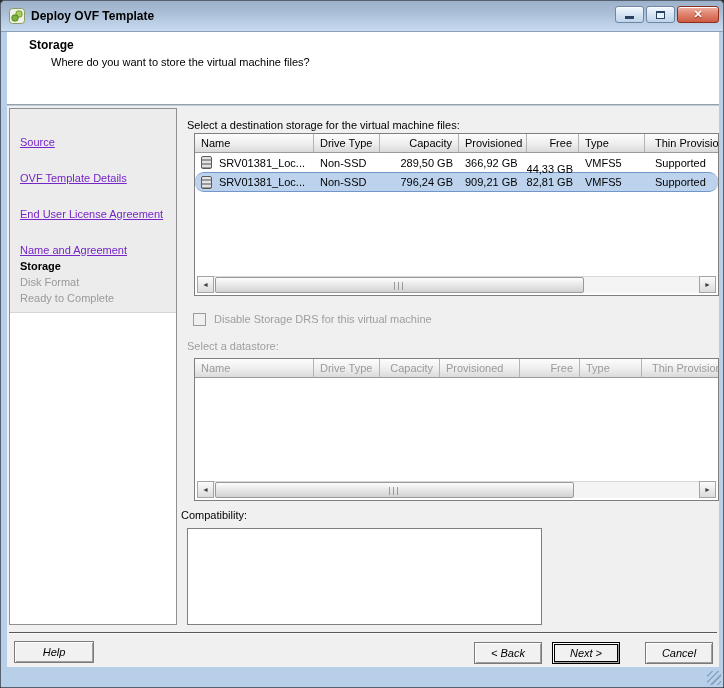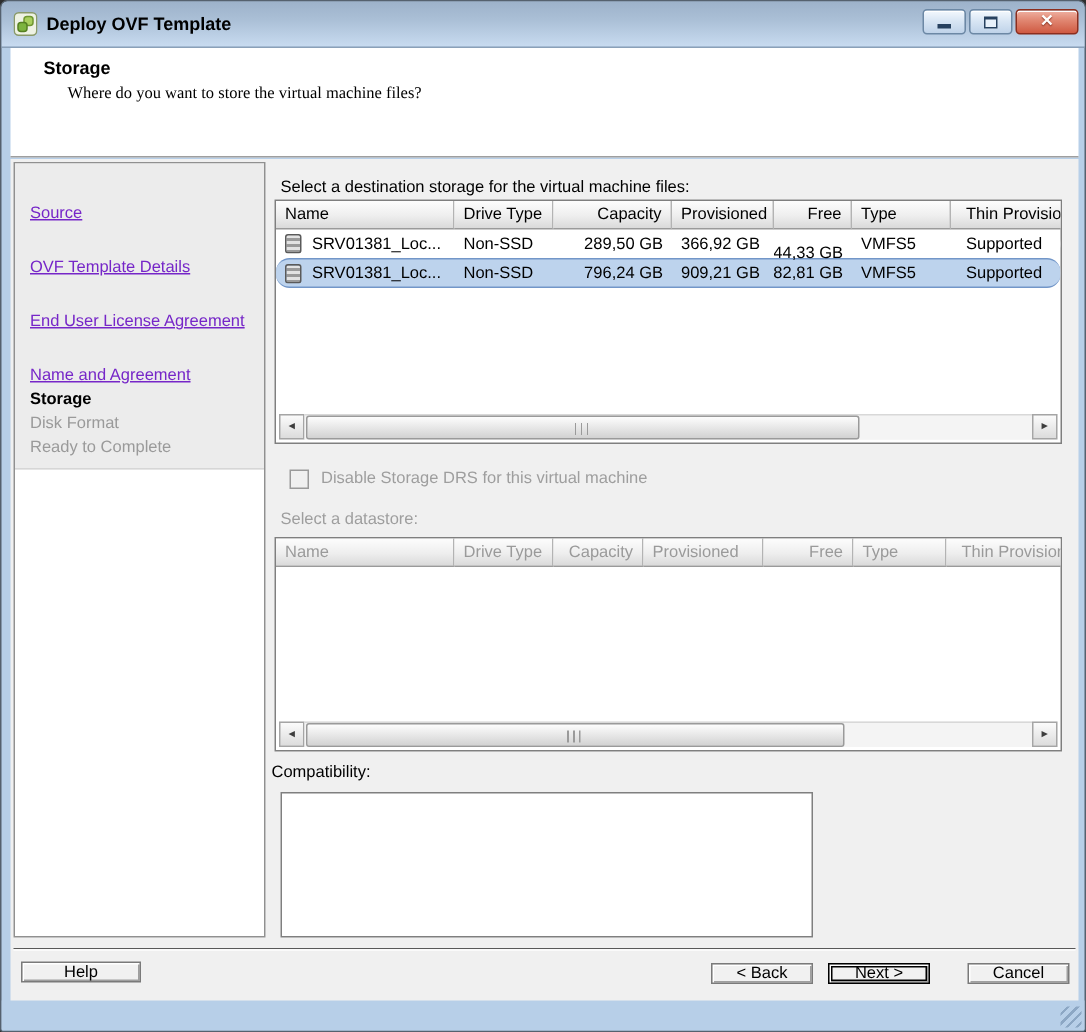--- a/index.html
+++ b/index.html
@@ -32,37 +32,37 @@
   }
   .glyph-min{width:9px;height:3px;background:#27415f;margin-top:6px;}
   .glyph-max{width:9px;height:8px;border:1px solid #27415f;border-top:2px solid #27415f;background:#e8f1fa;}
   .glyph-x{color:#fff;font-weight:bold;font-size:11px;line-height:11px;text-shadow:0 1px 1px #7e2413;}
   
   .headband{
     position:absolute;left:6px;top:31px;width:712px;height:73px;background:#fff;
     border-bottom:1px solid #9e9e9e;
   }
   .page-title{position:absolute;left:22px;top:6px;font-weight:bold;font-size:12px;}
-  .page-subtitle{position:absolute;left:38px;top:24px;font-family:Liberation Serif, serif;}
+  .page-subtitle{position:absolute;left:44px;top:24px;}
   
   .content-bg{position:absolute;left:6px;top:105px;width:712px;height:562px;background:#f0f0f0;}
   .sidebar{
     position:absolute;left:8px;top:107px;width:168px;height:517px;
     background:#fff;border:1px solid #909090;
   }
   .steps{background:#ececec;border-bottom:1px solid #d6d6d6;padding:5px 0 6px 0;}
   .step{padding:1px 10px;line-height:14px;white-space:nowrap;}
   .step.visited{color:#7626c8;text-decoration:underline;cursor:pointer;margin-top:20px;}
   .step.current{color:#000;font-weight:bold;}
   .step.future{color:#9a9a9a;}
   .main-label{position:absolute;color:#000;}
   .main-label.dis{color:#9e9e9e;}
   
   .tbl{
-    position:absolute;left:182px;width:525px;background:#fff;
+    position:absolute;left:193px;width:525px;background:#fff;
     border:1px solid #7f7f7f;overflow:hidden;
   }
   .t1{top:132px;height:163px;}
   .t2{top:357px;height:143px;}
   .thead{display:flex;height:19px;}
   .th{
     flex:0 0 auto;display:flex;align-items:center;padding:0 6px;
     background:linear-gradient(180deg,#fdfdfd 0%,#eeeeee 55%,#dadada 100%);
     border-right:1px solid #b3b3b3;border-bottom:1px solid #9a9a9a;
     white-space:nowrap;overflow:hidden;
@@ -106,24 +106,24 @@
   .chk-label{position:absolute;left:213px;top:312px;color:#9e9e9e;}
   
   .compat-box{
     position:absolute;left:186px;top:527px;width:355px;height:97px;
     background:#fff;border:1px solid #7f7f7f;
   }
   
   .divider{position:absolute;left:8px;top:631px;width:708px;height:2px;
     background:linear-gradient(180deg,#585858 0,#585858 1px,#fafafa 1px,#fafafa 2px);}
   .btn{
-    position:absolute;height:14px;font-family:"Liberation Sans",sans-serif;font-size:11px;
+    position:absolute;height:22px;font-family:"Liberation Sans",sans-serif;font-size:11px;
     background:#f1f1f1;border:1px solid #7a7a7a;
     box-shadow:inset 1px 1px 0 #ffffff,inset -1px -1px 0 #9f9f9f;
-    color:#000;padding:0;
+    color:#000;padding:0;font-style:italic;
   }
   .btn-help{left:13px;top:640px;width:80px;}
   .btn-back{left:473px;top:641px;width:68px;}
   .btn-next{left:551px;top:641px;width:68px;border:1px solid #000;outline:1px solid #000;outline-offset:-3px;}
   .btn-cancel{left:644px;top:641px;width:68px;}
   .bottom-strip{position:absolute;left:0;top:666px;width:724px;height:22px;background:#b7cfe8;}
   .resize-grip{
     position:absolute;right:4px;bottom:4px;width:14px;height:14px;
     background:repeating-linear-gradient(135deg,transparent 0 3px,#8ca7c4 3px 4.5px);
   }

